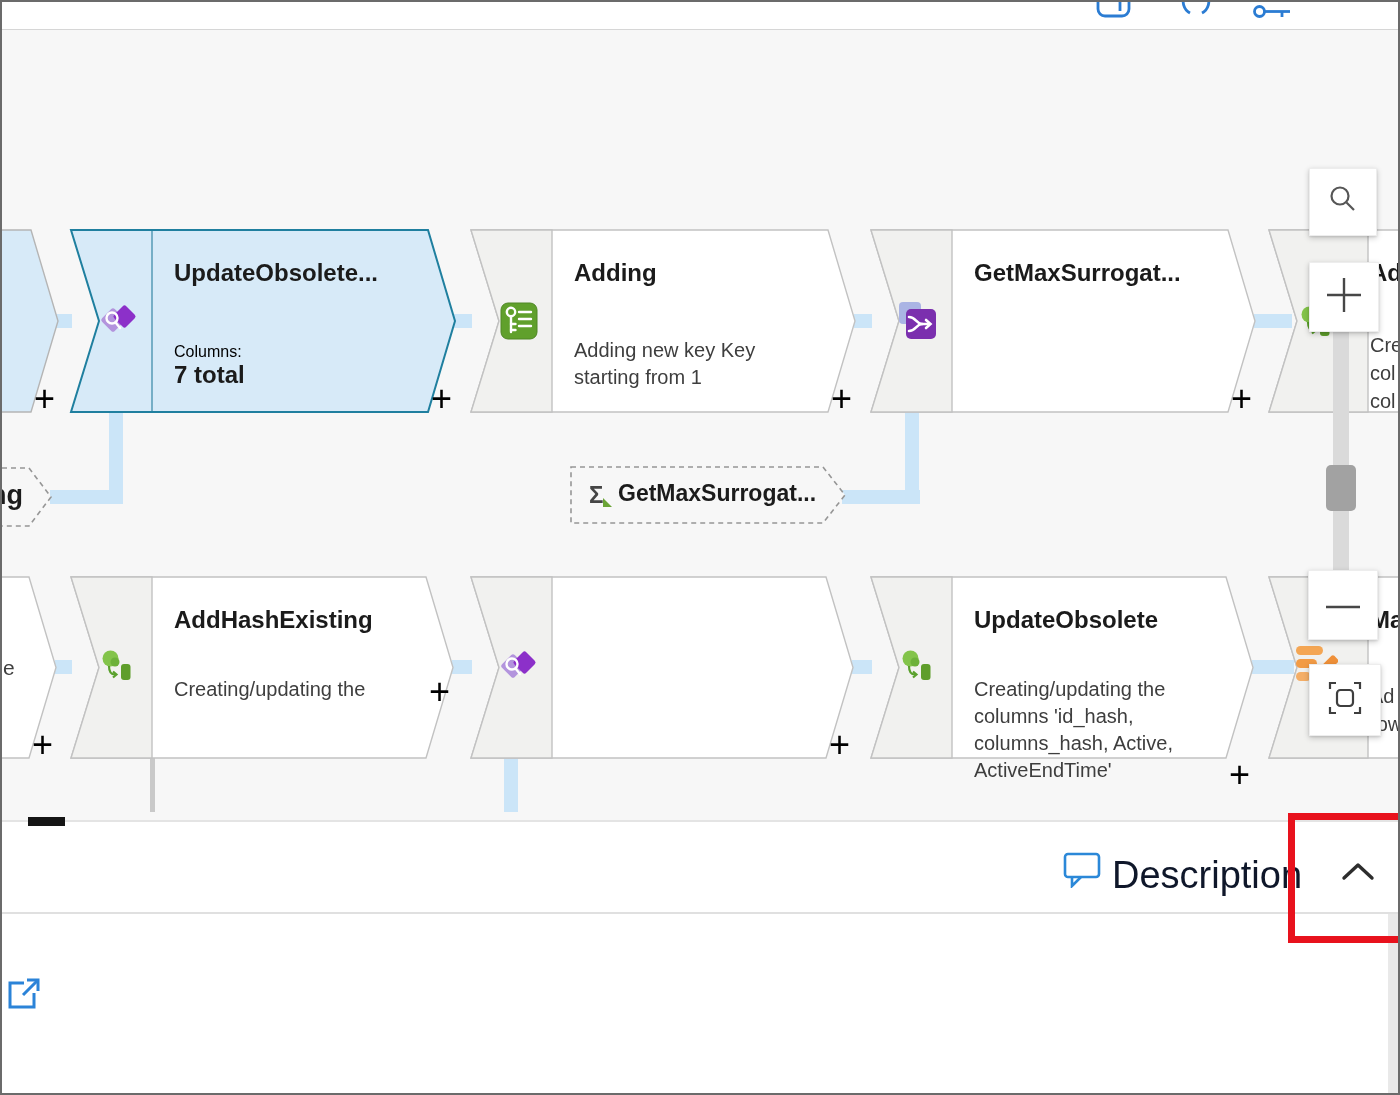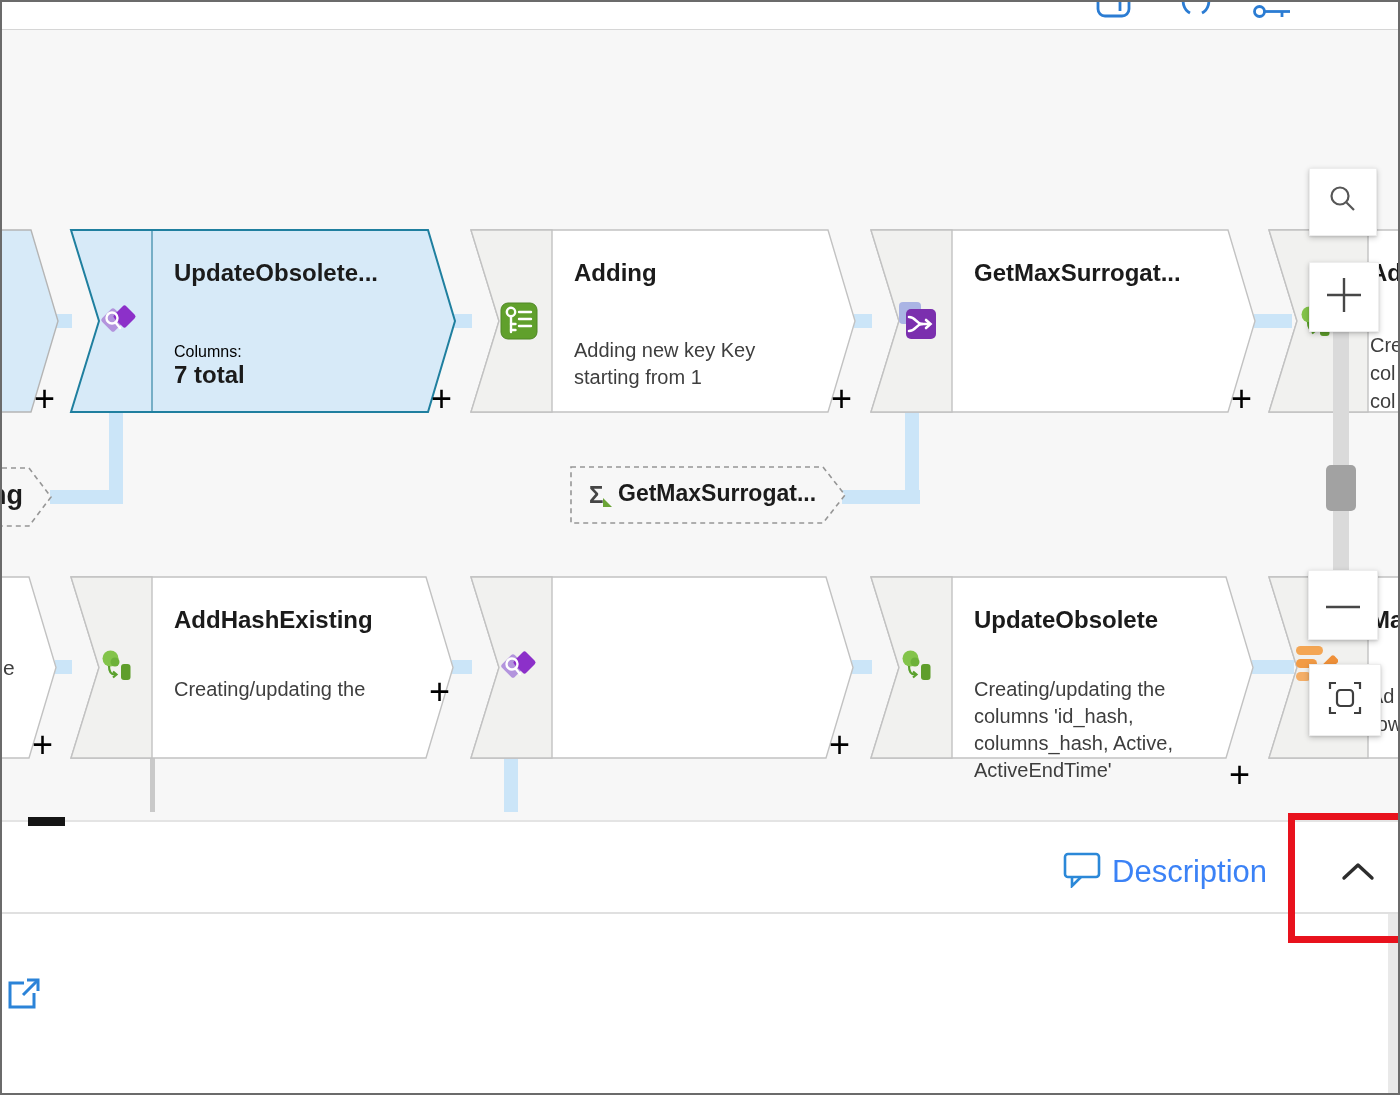--- a/index.html
+++ b/index.html
@@ -32,21 +32,21 @@
   
   .ztrack{position:absolute;left:1331px;top:298px;width:16px;height:242px;background:#dadada;z-index:4;}
   .zthumb{position:absolute;left:1324px;top:435px;width:30px;height:46px;background:#a2a2a2;border-radius:5px;z-index:5;}
   .zbtn{position:absolute;background:#fff;border:1px solid #ededed;
         box-shadow:0 2px 6px rgba(0,0,0,.2),0 1px 2px rgba(0,0,0,.1);
         display:flex;align-items:center;justify-content:center;z-index:6;cursor:pointer;}
   
   .divider{position:absolute;left:0;width:100%;height:2px;background:#e4e4e4;z-index:2;}
   .resize-dash{position:absolute;left:26px;top:815px;width:37px;height:9px;background:#151515;z-index:3;}
   .desc-bubble{position:absolute;left:1061px;top:850px;z-index:3;}
-  .desc-label{position:absolute;left:1110px;top:852px;font-size:31px;color:#3b82f6;z-index:3;}
+  .desc-label{position:absolute;left:1110px;top:852px;font-size:38px;color:#0f172a;z-index:3;}
   .chev-btn{position:absolute;left:1330px;top:848px;width:52px;height:44px;display:flex;align-items:center;
             justify-content:center;background:#fff;z-index:3;cursor:pointer;border:none;}
   .scroll-strip{position:absolute;left:1386px;top:912px;width:11px;height:179px;background:#e9e9e9;z-index:2;}
   .extlink{position:absolute;left:3px;top:975px;z-index:3;cursor:pointer;}
   .redbox{position:absolute;left:1286px;top:811px;width:106px;height:116px;border:7px solid #e8121d;
           z-index:40;pointer-events:none;}
 </style>
 </head>
 <body>
 

